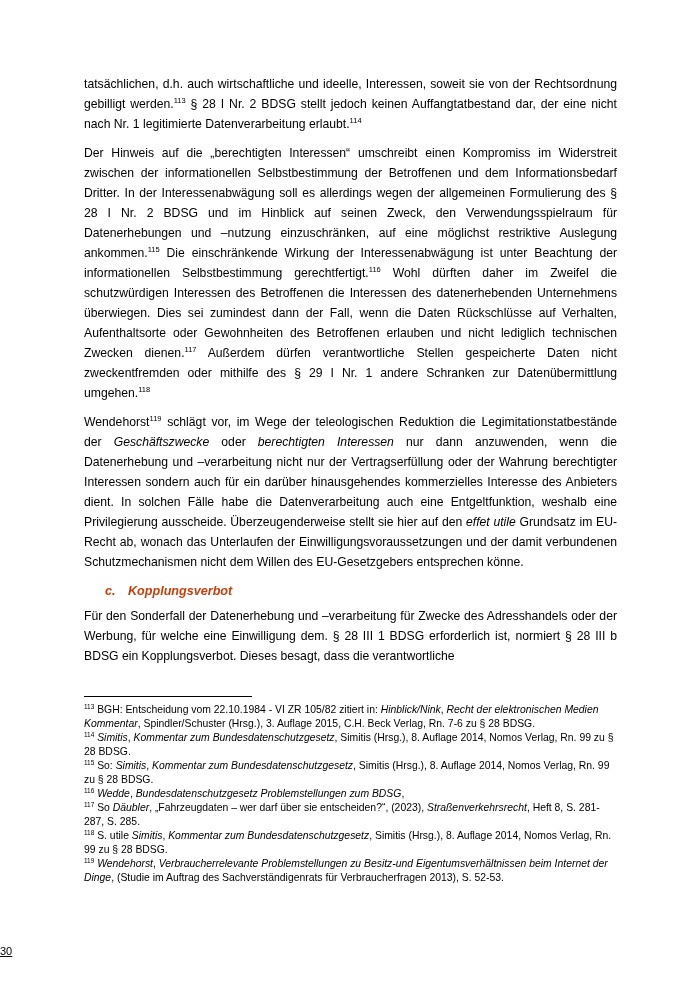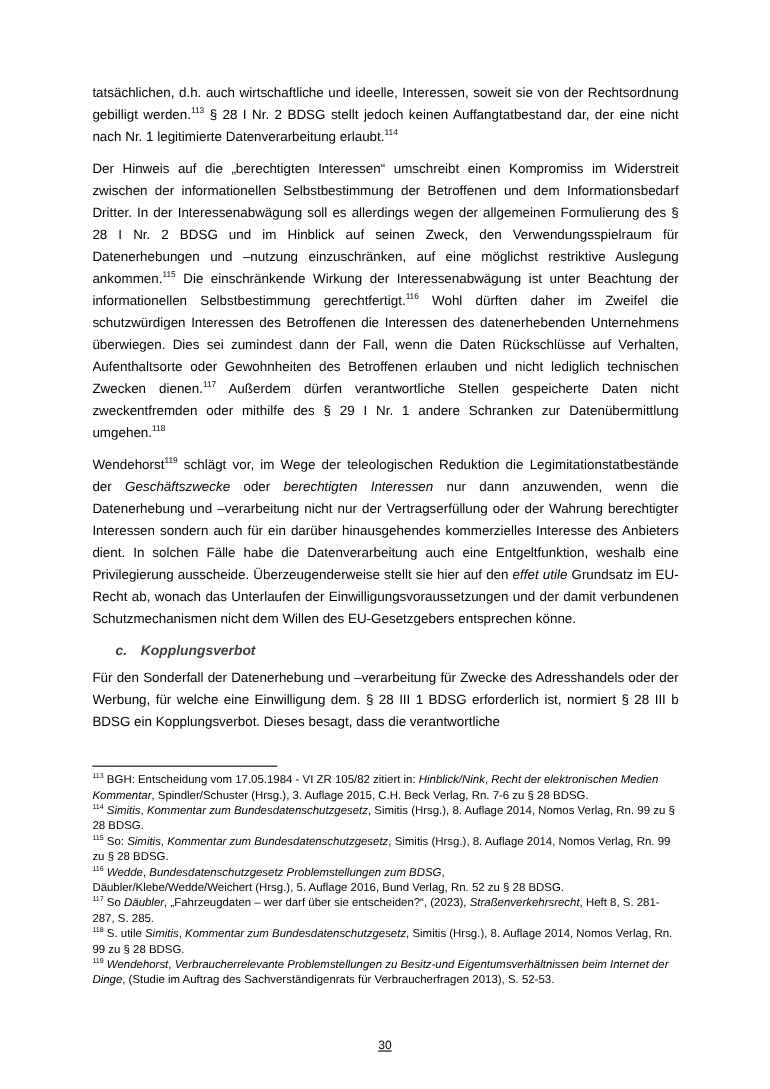--- a/index.html
+++ b/index.html
@@ -56,42 +56,42 @@
   p.footnote {
     font-size: 10.4px;
     line-height: 14px;
     text-align: left;
   }
   .page-number {
     position: absolute;
     left: 0;
     right: 0;
     top: 945px;
-    text-align: center;
+    text-align: left;
     font-size: 11px;
     text-decoration: underline;
   }
 </style>
 </head>
 <body>
 
 <div class="page">
   <div class="content">
       <p class="para"><span>tatsächlichen, d.h. auch wirtschaftliche und ideelle, Interessen, soweit sie von der Rechtsordnung gebilligt werden.</span><sup>113</sup><span> § 28 I Nr. 2 BDSG stellt jedoch keinen Auffangtatbestand dar, der eine nicht nach Nr. 1 legitimierte Datenverarbeitung erlaubt.</span><sup>114</sup></p>
       <p class="para"><span>Der Hinweis auf die „berechtigten Interessen“ umschreibt einen Kompromiss im Widerstreit zwischen der informationellen Selbstbestimmung der Betroffenen und dem Informationsbedarf Dritter. In der Interessenabwägung soll es allerdings wegen der allgemeinen Formulierung des § 28 I Nr. 2 BDSG und im Hinblick auf seinen Zweck, den Verwendungsspielraum für Datenerhebungen und –nutzung einzuschränken, auf eine möglichst restriktive Auslegung ankommen.</span><sup>115</sup><span> Die einschränkende Wirkung der Interessenabwägung ist unter Beachtung der informationellen Selbstbestimmung gerechtfertigt.</span><sup>116</sup><span> Wohl dürften daher im Zweifel die schutzwürdigen Interessen des Betroffenen die Interessen des datenerhebenden Unternehmens überwiegen. Dies sei zumindest dann der Fall, wenn die Daten Rückschlüsse auf Verhalten, Aufenthaltsorte oder Gewohnheiten des Betroffenen erlauben und nicht lediglich technischen Zwecken dienen.</span><sup>117</sup><span> Außerdem dürfen verantwortliche Stellen gespeicherte Daten nicht zweckentfremden oder mithilfe des § 29 I Nr. 1 andere Schranken zur Datenübermittlung umgehen.</span><sup>118</sup></p>
       <p class="para"><span>Wendehorst</span><sup>119</sup><span> schlägt vor, im Wege der teleologischen Reduktion die Legimitationstatbestände der </span><em>Geschäftszwecke</em><span> oder </span><em>berechtigten Interessen</em><span> nur dann anzuwenden, wenn die Datenerhebung und –verarbeitung nicht nur der Vertragserfüllung oder der Wahrung berechtigter Interessen sondern auch für ein darüber hinausgehendes kommerzielles Interesse des Anbieters dient. In solchen Fälle habe die Datenverarbeitung auch eine Entgeltfunktion, weshalb eine Privilegierung ausscheide. Überzeugenderweise stellt sie hier auf den </span><em>effet utile</em><span> Grundsatz im EU-Recht ab, wonach das Unterlaufen der Einwilligungsvoraussetzungen und der damit verbundenen Schutzmechanismen nicht dem Willen des EU-Gesetzgebers entsprechen könne.</span></p>
-      <h3 class="heading" style="color: #404040;"><span class="h-num">c.</span><span>Kopplungsverbot</span></h3>
+      <h3 class="heading" style="color: #c2410c;"><span class="h-num">c.</span><span>Kopplungsverbot</span></h3>
       <p class="para"><span>Für den Sonderfall der Datenerhebung und –verarbeitung für Zwecke des Adresshandels oder der Werbung, für welche eine Einwilligung dem. § 28 III 1 BDSG erforderlich ist, normiert § 28 III b BDSG ein Kopplungsverbot. Dieses besagt, dass die verantwortliche</span></p>
     </div>
   <div class="footnotes">
     <div class="fn-rule"></div>
     <div>
-        <p class="footnote"><sup>113</sup><span> BGH: Entscheidung vom 17.05.1984 - VI ZR 105/82 zitiert in: </span><em>Hinblick/Nink</em><span>, </span><em>Recht der elektronischen Medien Kommentar</em><span>, Spindler/Schuster (Hrsg.), 3. Auflage 2015, C.H. Beck Verlag, Rn. 7-6 zu § 28 BDSG.</span></p>
+        <p class="footnote"><sup>113</sup><span> BGH: Entscheidung vom 22.10.1984 - VI ZR 105/82 zitiert in: </span><em>Hinblick/Nink</em><span>, </span><em>Recht der elektronischen Medien Kommentar</em><span>, Spindler/Schuster (Hrsg.), 3. Auflage 2015, C.H. Beck Verlag, Rn. 7-6 zu § 28 BDSG.</span></p>
         <p class="footnote"><sup>114</sup><span> </span><em>Simitis</em><span>, </span><em>Kommentar zum Bundesdatenschutzgesetz</em><span>, Simitis (Hrsg.), 8. Auflage 2014, Nomos Verlag, Rn. 99 zu § 28 BDSG.</span></p>
         <p class="footnote"><sup>115</sup><span> So: </span><em>Simitis</em><span>, </span><em>Kommentar zum Bundesdatenschutzgesetz</em><span>, Simitis (Hrsg.), 8. Auflage 2014, Nomos Verlag, Rn. 99 zu § 28 BDSG.</span></p>
-        <p class="footnote"><sup>116</sup><span> </span><em>Wedde</em><span>, </span><em>Bundesdatenschutzgesetz Problemstellungen zum BDSG</em><span>,</span><br><span>Däubler/Klebe/Wedde/Weichert (Hrsg.), 5. Auflage 2016, Bund Verlag, Rn. 52 zu § 28 BDSG.</span></p>
+        <p class="footnote"><sup>116</sup><span> </span><em>Wedde</em><span>, </span><em>Bundesdatenschutzgesetz Problemstellungen zum BDSG</em><span>,</span><br></p>
         <p class="footnote"><sup>117</sup><span> So </span><em>Däubler</em><span>, „Fahrzeugdaten – wer darf über sie entscheiden?“, (2023), </span><em>Straßenverkehrsrecht</em><span>, Heft 8, S. 281-287, S. 285.</span></p>
         <p class="footnote"><sup>118</sup><span> S. utile </span><em>Simitis</em><span>, </span><em>Kommentar zum Bundesdatenschutzgesetz</em><span>, Simitis (Hrsg.), 8. Auflage 2014, Nomos Verlag, Rn. 99 zu § 28 BDSG.</span></p>
         <p class="footnote"><sup>119</sup><span> </span><em>Wendehorst</em><span>, </span><em>Verbraucherrelevante Problemstellungen zu Besitz-und Eigentumsverhältnissen beim Internet der Dinge</em><span>, (Studie im Auftrag des Sachverständigenrats für Verbraucherfragen 2013), S. 52-53.</span></p>
       </div>
   </div>
   <div class="page-number">30</div>
 </div>
 
 </body></html>

